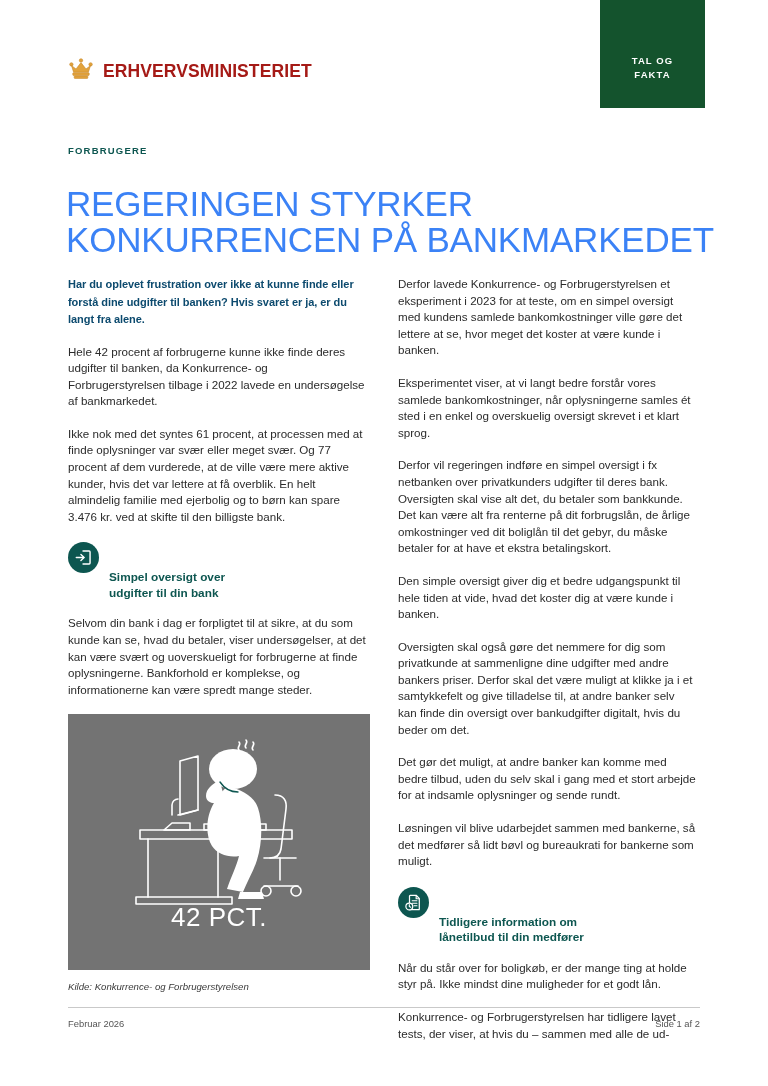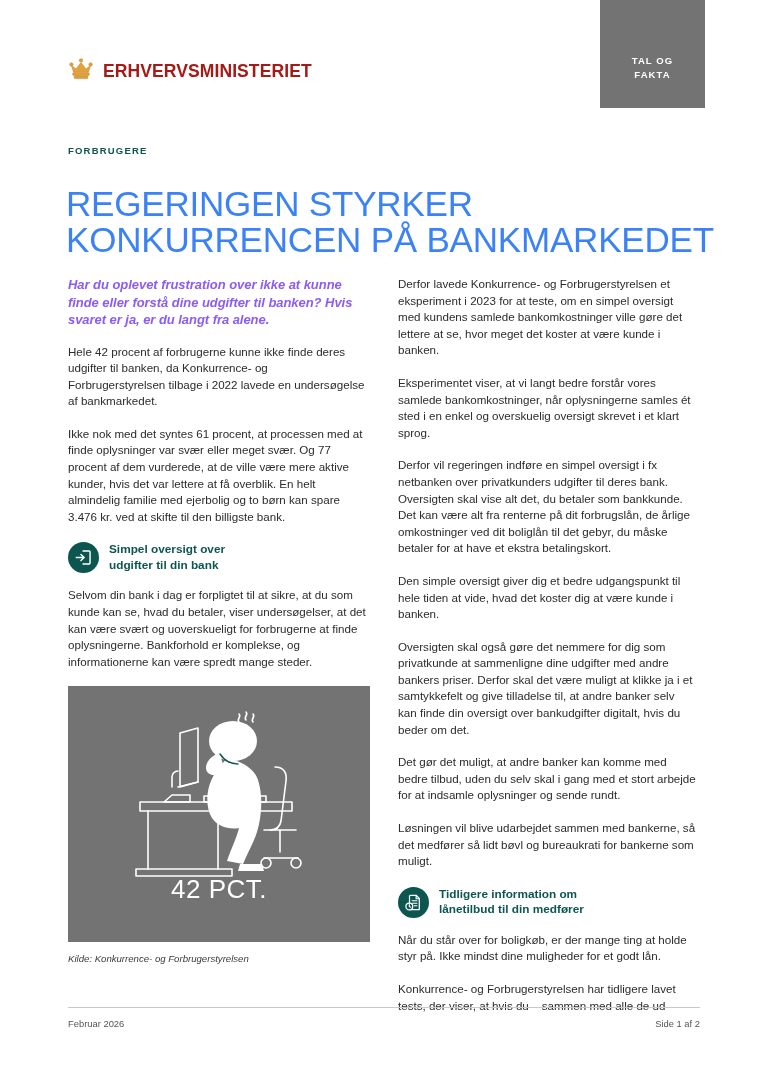--- a/index.html
+++ b/index.html
@@ -21,21 +21,21 @@
     overflow: hidden;
   }
 
   
   .fact-badge {
     position: absolute;
     top: 0;
     left: 600px;
     width: 105px;
     height: 108px;
-    background: #737373;
+    background: #14532d;
     color: #ffffff;
     display: flex;
     flex-direction: column;
     align-items: center;
     justify-content: flex-end;
     padding-bottom: 26px;
     box-sizing: border-box;
   }
   .fact-badge span {
     display: block;
@@ -92,27 +92,26 @@
     position: absolute;
     left: 68px;
     top: 276px;
     width: 632px;
     display: flex;
     gap: 28px;
   }
   .col { width: 302px; }
 
   .lead {
-    font-size: 13px;
+    font-size: 11px;
     font-weight: bold;
     line-height: 17.5px;
-    color: #8b5cf6;
+    color: #0c4a6e;
     margin: 0 0 15px 0;
     letter-spacing: -0.05px;
-    font-style: italic;
   }
   p.body {
     font-size: 11.6px;
     line-height: 16.6px;
     color: #2b2b2b;
     margin: 0 4px 16px 0;
   }
   p.body:last-child { margin-bottom: 0; }
 
   
@@ -132,20 +131,21 @@
     align-items: center;
     justify-content: center;
     margin-top: 1px;
   }
   .icon-heading-text {
     color: #0d5650;
     font-size: 11.8px;
     font-weight: bold;
     line-height: 15.5px;
     padding-top: 1px;
+    margin-top: 28px;
   }
   .icon-heading-text .line { display: block; }
 
   
   .figure {
     margin: 8px 0 0 0;
     width: 302px;
   }
   .figure-box {
     background: #737373;

